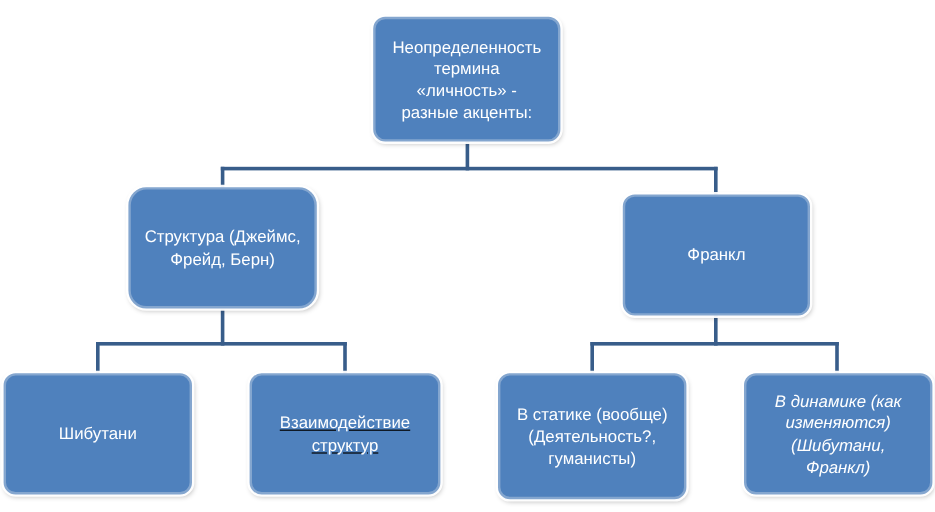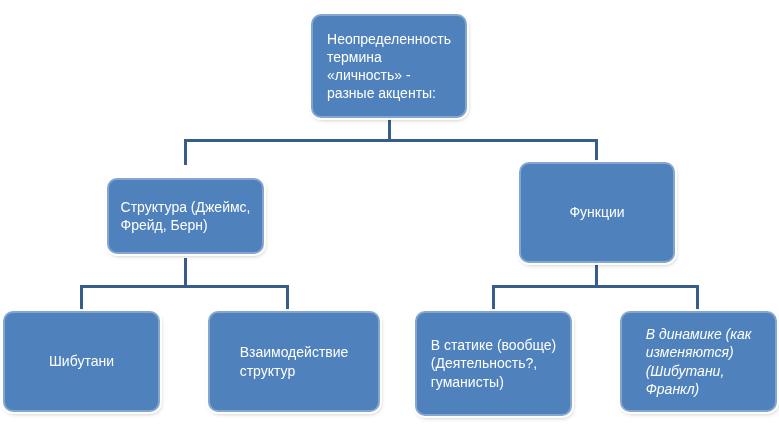--- a/index.html
+++ b/index.html
@@ -21,21 +21,21 @@
   .node {
     position: absolute;
     box-sizing: border-box;
     background: var(--box_fill, #4F81BD);
     border: 2px solid var(--box_border, #84A6CF);
     border-radius: 10px;
     box-shadow: 0 0 0 2px rgba(255,255,255,0.95), 1px 2px 4px rgba(0,0,0,0.25);
     display: flex;
     align-items: center;
     justify-content: center;
-    text-align: left;
+    text-align: center;
     padding: 4px 6px;
   }
   .node-label {
     color: var(--text, #ffffff);
     font-size: 14px;
     line-height: 1.3;
     white-space: pre-line;
   }
 </style>
 </head>
@@ -58,34 +58,34 @@
   <div class="connector" style="left:492px; top:285px; width:3px; height:29px;"></div>
   <div class="connector" style="left:696px; top:285px; width:3px; height:29px;"></div>
 
   <div class="node" style="left:311px; top:14px; width:156px; height:104px;">
     <span class="node-label">Неопределенность
 термина
 «личность» -
 разные акценты:</span>
   </div>
 
-  <div class="node" style="left:107px; top:178px; width:157px; height:76px;">
+  <div class="node" style="left:107px; top:156px; width:157px; height:101px;border-radius:15px;">
     <span class="node-label">Структура (Джеймс,
 Фрейд, Берн)</span>
   </div>
 
   <div class="node" style="left:519px; top:162px; width:156px; height:101px;">
-    <span class="node-label">Функции</span>
+    <span class="node-label">Франкл</span>
   </div>
 
   <div class="node" style="left:3px; top:311px; width:157px; height:101px;">
     <span class="node-label">Шибутани</span>
   </div>
 
-  <div class="node" style="left:208px; top:311px; width:172px; height:101px;">
+  <div class="node" style="left:208px; top:311px; width:159px; height:101px;text-decoration:underline;">
     <span class="node-label">Взаимодействие
 структур</span>
   </div>
 
   <div class="node" style="left:415px; top:311px; width:157px; height:105px;">
     <span class="node-label">В статике (вообще)
 (Деятельность?,
 гуманисты)</span>
   </div>
 

